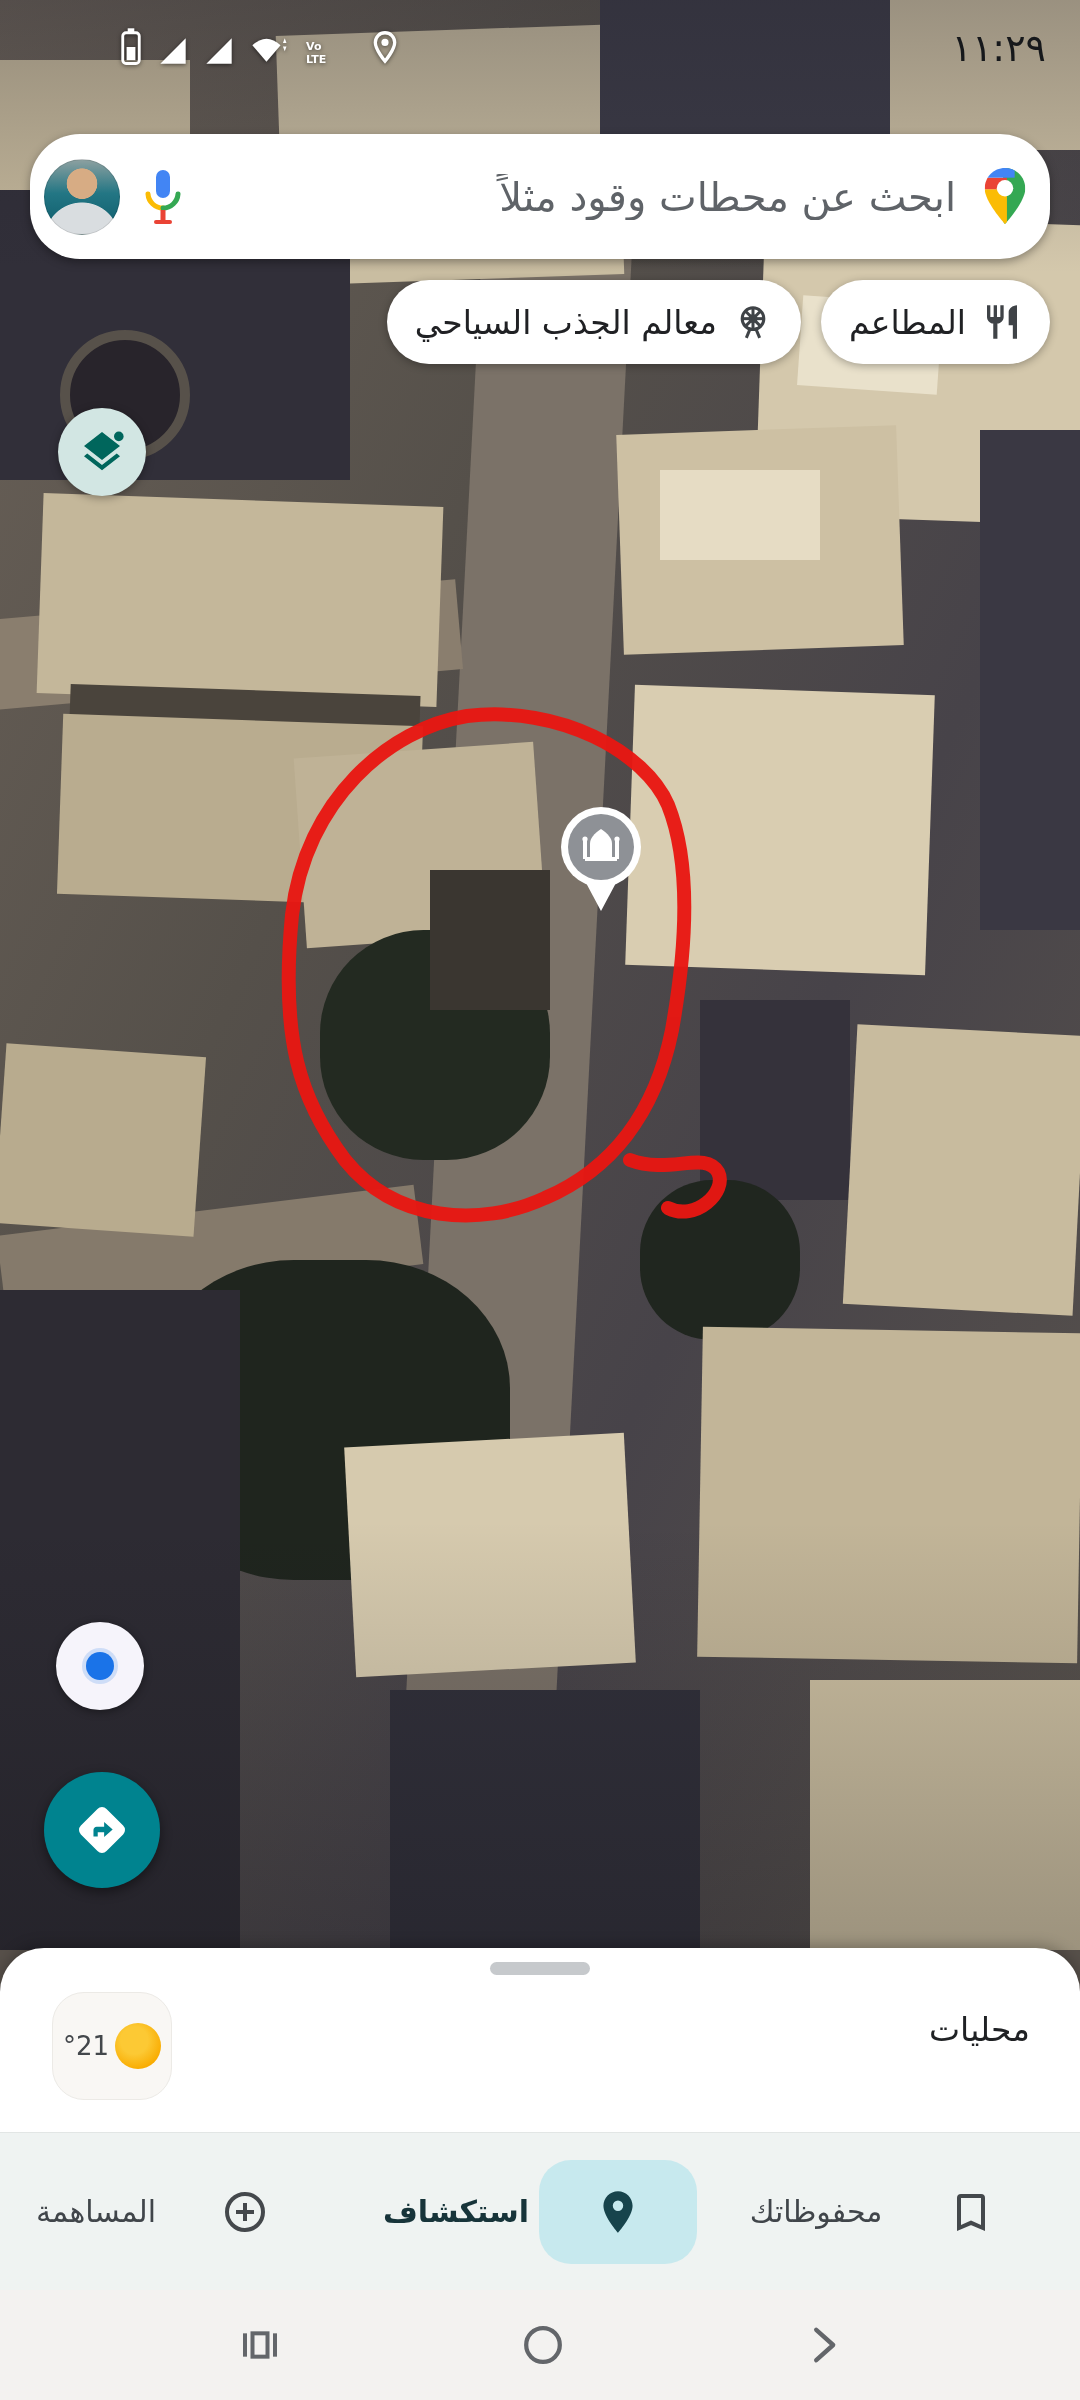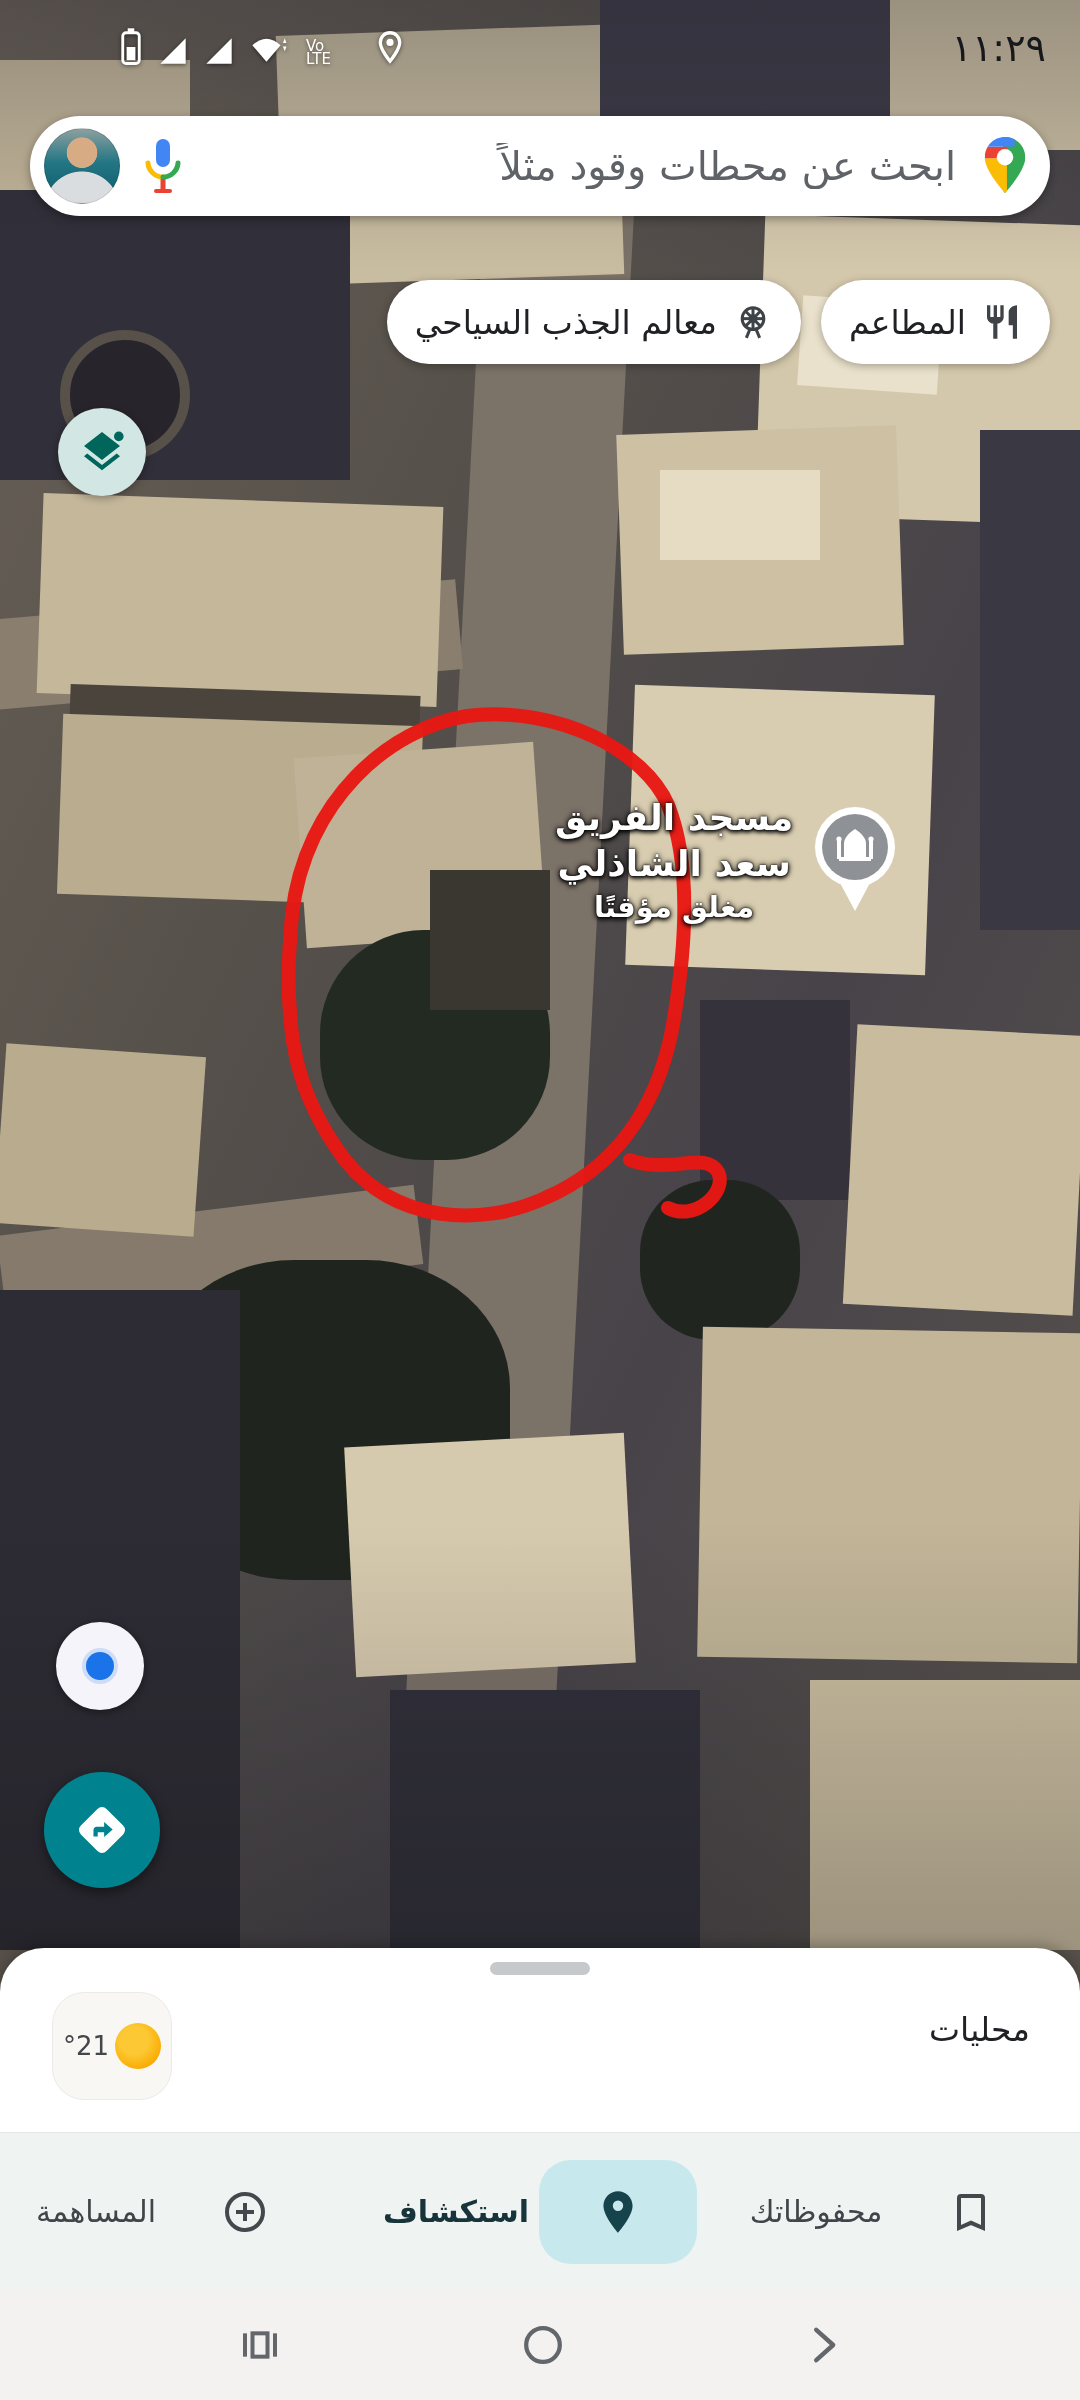--- a/index.html
+++ b/index.html
@@ -22,25 +22,25 @@
   .place-label .l2 { font-size:36px; line-height:46px; }
   .place-label .l3 { font-size:29px; line-height:40px; }
   .poi-pin { width:92px; height:112px; flex:0 0 auto; margin-top:8px; }
 
   .watermark { position:absolute; left:760px; top:1862px; color:#fff; font-size:37px; letter-spacing:1px;
     font-weight:500; text-shadow:0 1px 4px rgba(60,60,60,.8); direction:ltr; }
 
   
   .status-left { position:absolute; left:120px; top:28px; display:flex; align-items:flex-end; gap:16px; direction:ltr;
     filter:drop-shadow(0 1px 2px rgba(0,0,0,.55)); }
-  .volte { color:#fff; font-weight:400; font-size:15px; line-height:13px; text-align:left; }
+  .volte { color:#fff; font-weight:700; font-size:11px; line-height:13px; text-align:left; }
   .time { position:absolute; right:34px; top:26px; font-size:38px; color:#16181b; direction:ltr; }
 
   
-  .search-pill { position:absolute; left:30px; right:30px; top:116px; height:100px; background:#fff;
+  .search-pill { position:absolute; left:30px; right:30px; top:134px; height:125px; background:#fff;
     border-radius:50px; box-shadow:0 3px 10px rgba(0,0,0,.35); display:flex; align-items:center;
     padding:0 16px 0 14px; gap:20px; }
   .gpin { width:58px; height:62px; flex:0 0 auto; }
   .search-ph { flex:1; font-size:40px; color:#5f6368; text-align:right; white-space:nowrap; overflow:hidden; }
   .mic { width:46px; height:62px; flex:0 0 auto; }
   .avatar { width:76px; height:76px; border-radius:50%; flex:0 0 auto; border:1px solid rgba(0,0,0,.12);
     background:
       radial-gradient(circle at 50% 32%, #d7ac84 0 24%, rgba(0,0,0,0) 25%),
       radial-gradient(circle at 50% 108%, #d9dde0 0 42%, rgba(0,0,0,0) 43%),
       linear-gradient(180deg,#8ca0a0 0%, #237684 45%, #0c5a69 100%); }
@@ -141,25 +141,20 @@
         <circle cx="46" cy="44" r="33" fill="#8e9196"></circle>
         <g fill="#ffffff">
           <rect x="28" y="38" width="4" height="18"></rect>
           <circle cx="30" cy="36" r="2.6"></circle>
           <rect x="60" y="38" width="4" height="18"></rect>
           <circle cx="62" cy="36" r="2.6"></circle>
           <path d="M46 26 c7 5 11 9 11 15 v15 H35 V41 c0-6 4-10 11-15 Z"></path>
           <rect x="30" y="54" width="32" height="4"></rect>
         </g>
       </svg>
-      <div class="txt">
-        <div class="l1">مسجد الفريق</div>
-        <div class="l2">سعد الشاذلي</div>
-        <div class="l3">مغلق مؤقتًا</div>
-      </div>
     </div>
 
   </div>
 
   <div class="status-left">
     <svg width="22" height="38" viewBox="0 0 20 34">
       <rect x="7" y="0" width="6" height="4" fill="#fff"></rect>
       <rect x="2.5" y="4" width="15" height="28" rx="3" fill="none" stroke="#fff" stroke-width="2.6"></rect>
       <rect x="6" y="17" width="8" height="12" fill="#fff"></rect>
     </svg>

